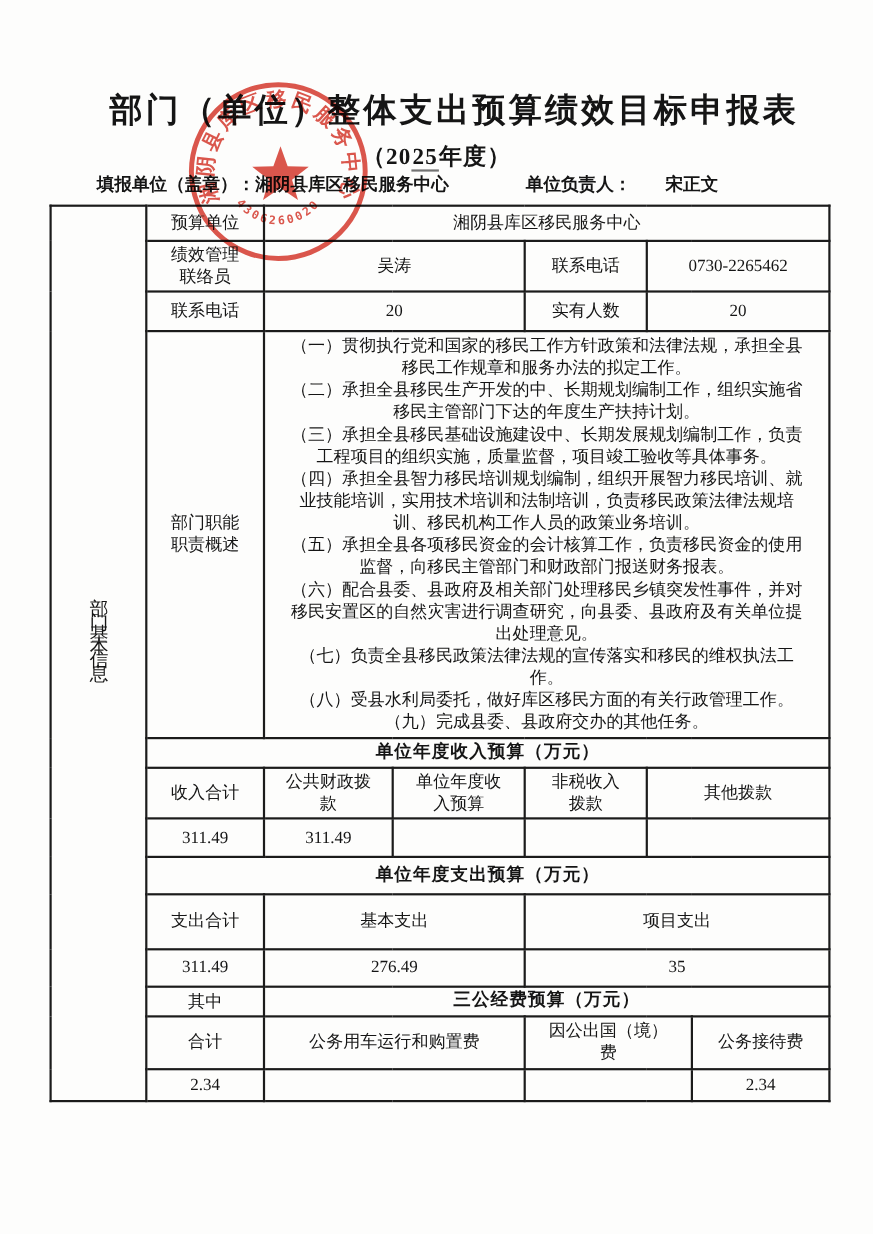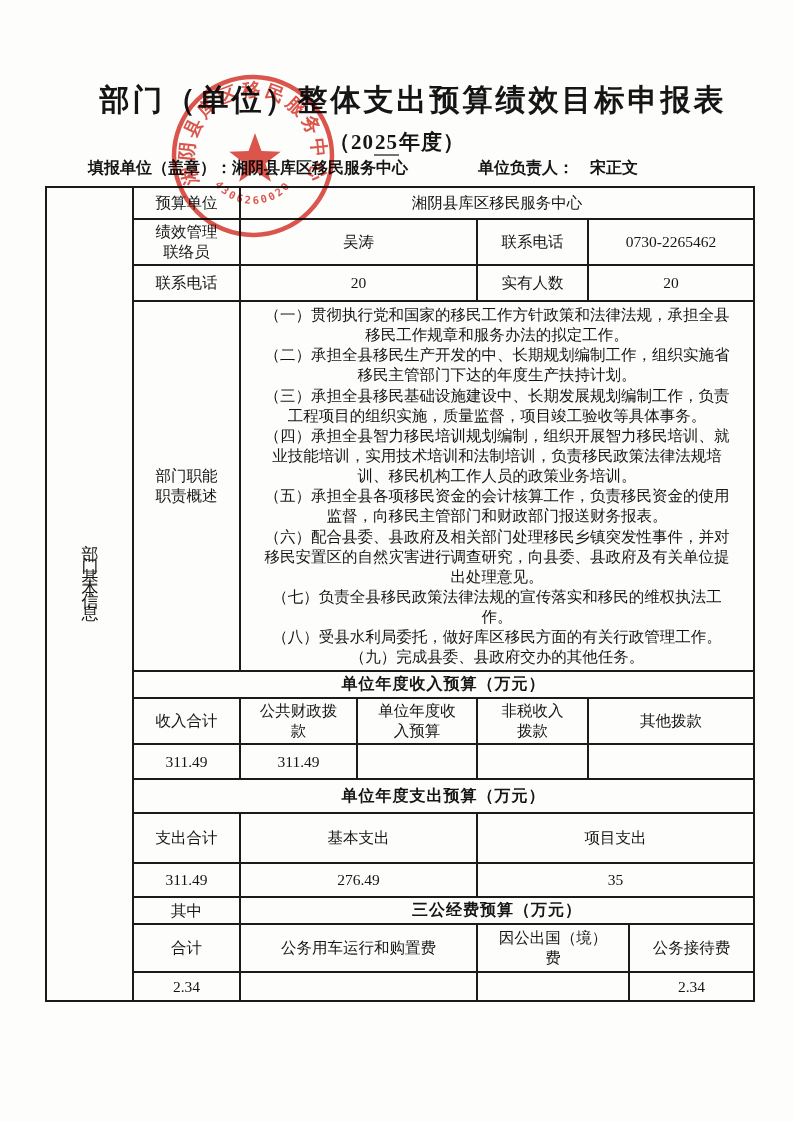--- a/index.html
+++ b/index.html
@@ -18,21 +18,21 @@
   }
   .page-subtitle{
     position:absolute;top:128px;left:0;width:100%;
     text-align:center;font-size:21px;font-weight:700;letter-spacing:1px;
   }
   .page-subtitle .u{border-bottom:2px solid #737373;padding:0 1px;}
   .meta-line{position:absolute;top:158px;left:0;width:100%;height:22px;
     font-size:16px;font-weight:700;}
   .meta-filing{position:absolute;left:88px;top:0;}
   .meta-head{position:absolute;left:478px;top:0;}
-  .meta-head .val{margin-left:16px;}
+  .meta-head .val{margin-left:31px;}
   .form-table{
     position:absolute;left:45px;top:186px;
     border-collapse:collapse;table-layout:fixed;
     width:709px;
   }
   .form-table td{
     border:2px solid #1b1b1b;
     text-align:center;vertical-align:middle;
     font-size:15.5px;line-height:1.3;
     padding:2px 17px;overflow:hidden;

